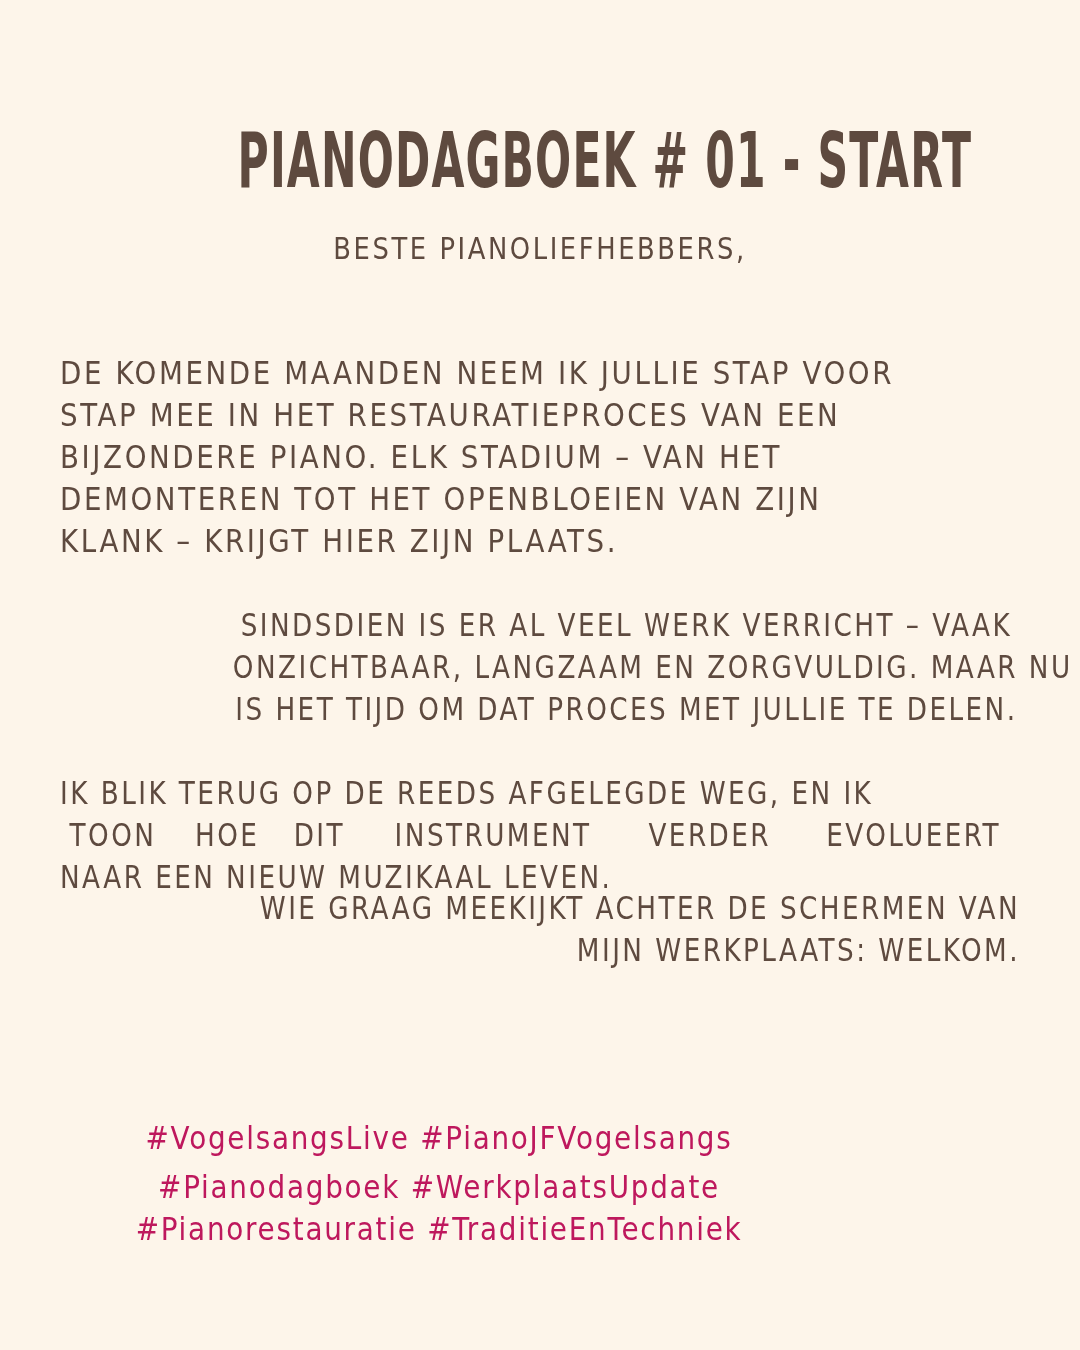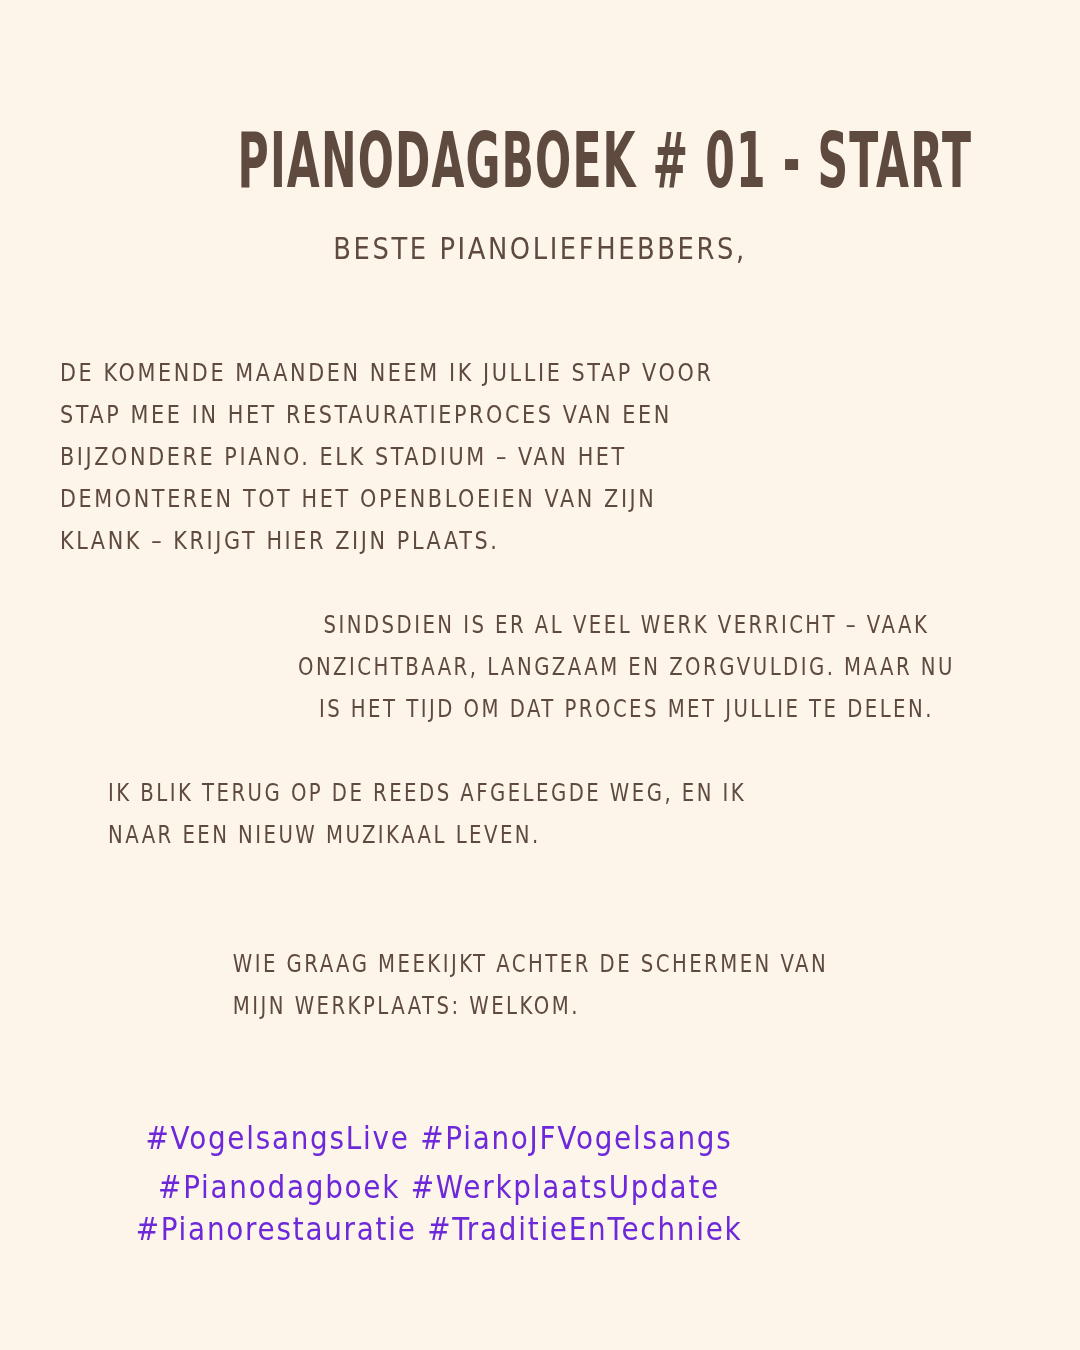--- a/index.html
+++ b/index.html
@@ -41,54 +41,54 @@
     line-height: 40px;
     letter-spacing: 3px;
     transform: scaleX(0.86);
     transform-origin: center;
     white-space: nowrap;
   }
   .para {
     position: absolute;
     left: 60px;
     width: 960px;
-    font-size: 24px;
+    font-size: 32px;
     line-height: 42px;
     letter-spacing: 3px;
   }
   .line {
     display: block;
     white-space: nowrap;
     transform-origin: left center;
   }
   .p1 { top: 352px; }
   .p1 .line { transform: scaleX(0.865); }
 
   .p2 { top: 604px; text-align: center; }
   .p2 .line { transform-origin: right center; transform: scaleX(0.82); }
 
-  .p3 { top: 772px; margin-left: 48px; }
+  .p3 { top: 772px; }
   .p3 .line { transform: scaleX(0.82); }
   .p3 .justify {
     display: flex;
     justify-content: space-between;
     width: 960px;
     transform: none;
   }
   .p3 .justify span { display: inline-block; transform: scaleX(0.82); transform-origin: center; }
 
-  .p4 { top: 943px; }
+  .p4 { top: 887px; text-align: right; }
   .p4 .line { transform-origin: right center; transform: scaleX(0.82); }
 
   .tags {
     position: absolute;
     left: 0;
     width: 878px;
     text-align: center;
-    color: #6d28d9;
+    color: #be185d;
     font-size: 32px;
     line-height: 42px;
     letter-spacing: 2px;
   }
   .tags .line { transform-origin: center; transform: scaleX(0.87); }
   .t1 { top: 1117px; }
   .t2 { top: 1166px; }
 </style>
 </head>
 <body>
@@ -106,20 +106,28 @@
 </div>
 
 <div class="para p2">
   <span class="line">SINDSDIEN IS ER AL VEEL WERK VERRICHT – VAAK</span>
   <span class="line">ONZICHTBAAR, LANGZAAM EN ZORGVULDIG. MAAR NU</span>
   <span class="line">IS HET TIJD OM DAT PROCES MET JULLIE TE DELEN.</span>
 </div>
 
 <div class="para p3">
   <span class="line">IK BLIK TERUG OP DE REEDS AFGELEGDE WEG, EN IK</span>
+  <span class="line justify">
+    <span>TOON</span>
+    <span>HOE</span>
+    <span>DIT</span>
+    <span>INSTRUMENT</span>
+    <span>VERDER</span>
+    <span>EVOLUEERT</span>
+  </span>
   <span class="line">NAAR EEN NIEUW MUZIKAAL LEVEN.</span>
 </div>
 
 <div class="para p4">
   <span class="line">WIE GRAAG MEEKIJKT ACHTER DE SCHERMEN VAN</span>
   <span class="line">MIJN WERKPLAATS: WELKOM.</span>
 </div>
 
 <div class="tags t1">
   <span class="line">#VogelsangsLive #PianoJFVogelsangs</span>

